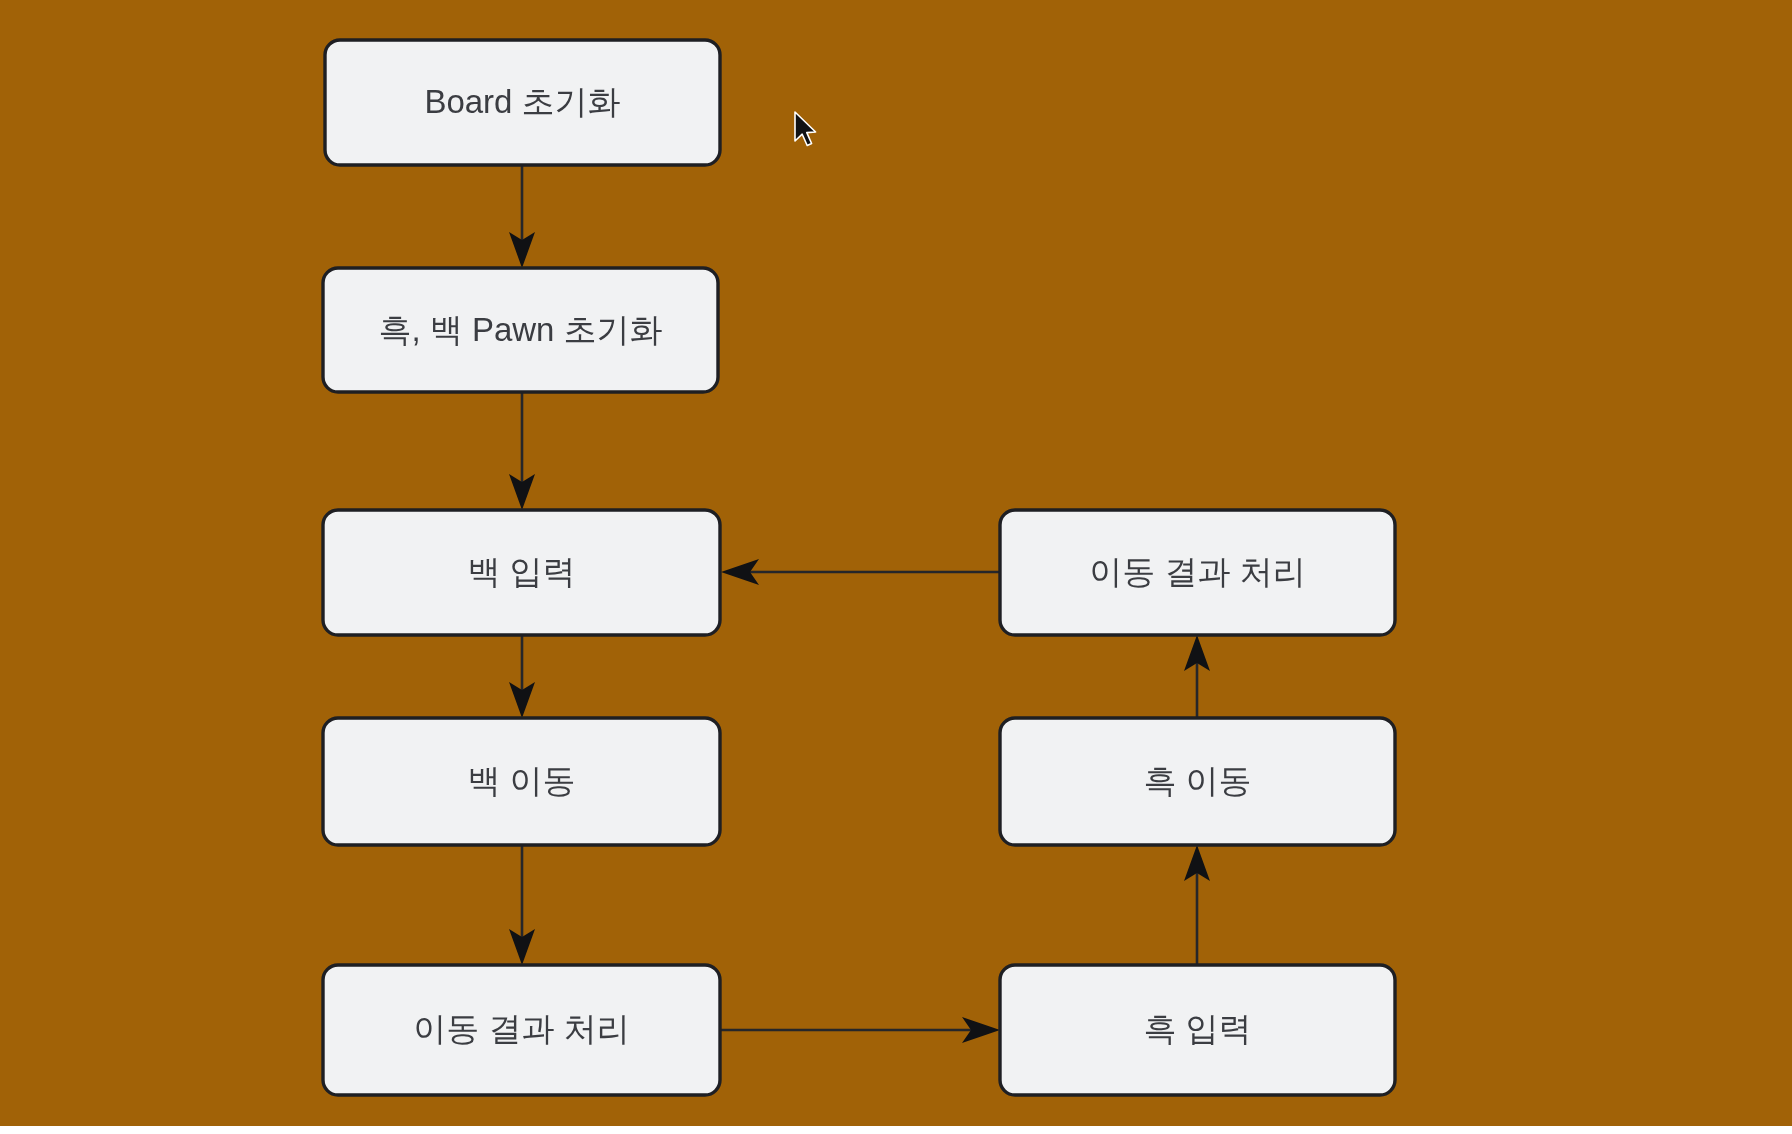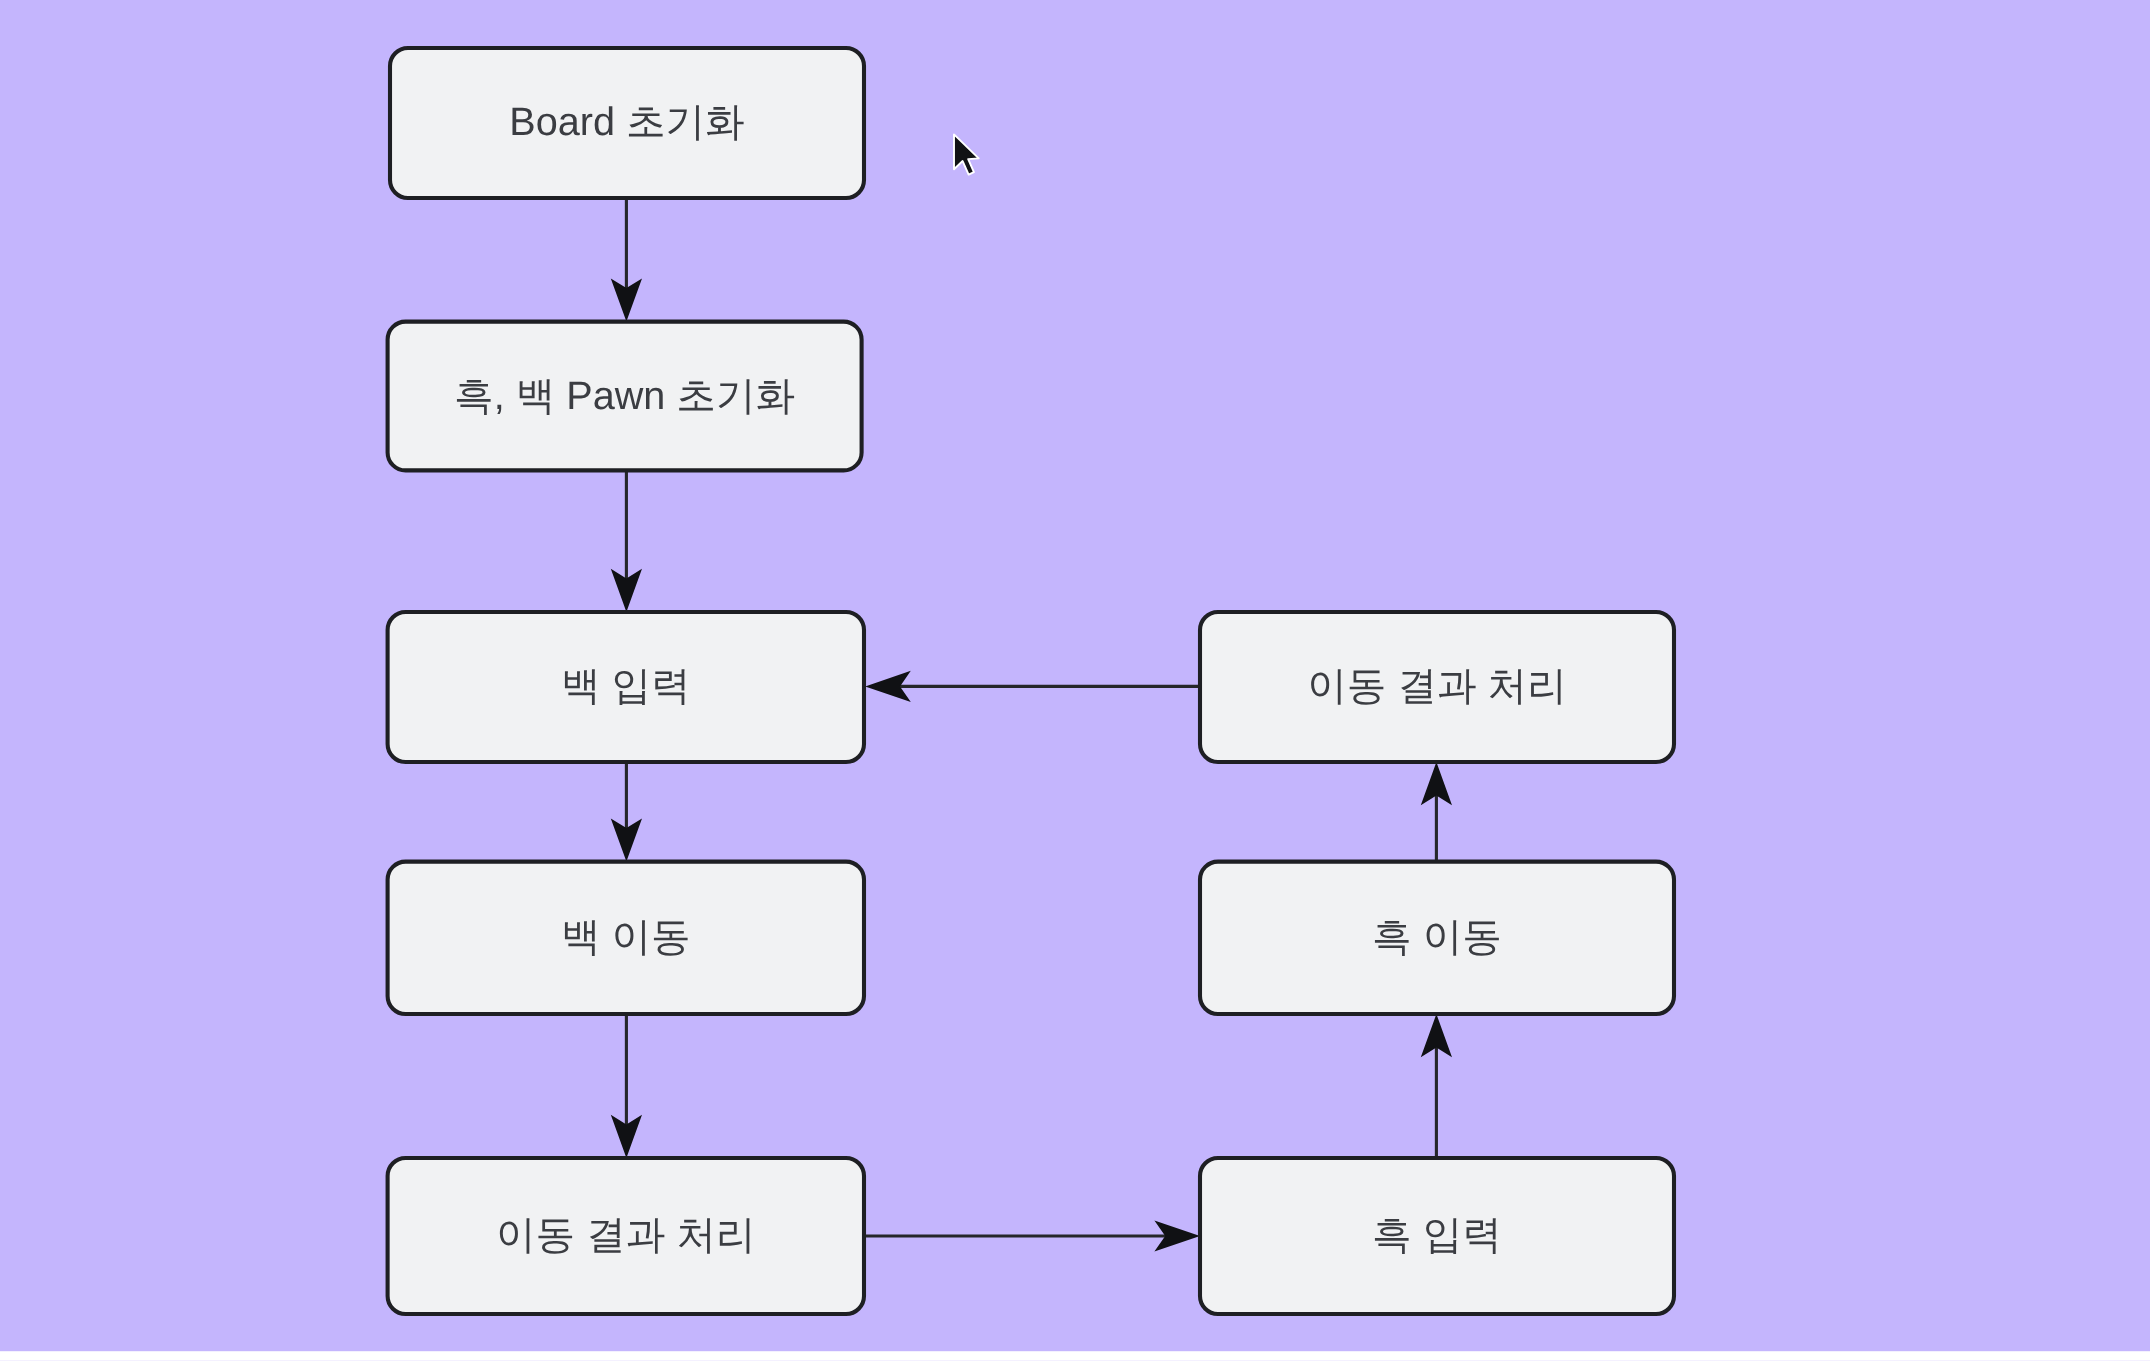--- a/index.html
+++ b/index.html
@@ -10,21 +10,21 @@
   body {
     width: 1792px;
     height: 1134px;
     overflow: hidden;
     font-family: "Liberation Sans", "DejaVu Sans", sans-serif;
   }
   #canvas {
     position: relative;
     width: 1792px;
     height: 1126px;
-    background: #c4b5fd;
+    background: #a16207;
   }
   #diagram-svg {
     position: absolute;
     left: 0;
     top: 0;
     width: 1792px;
     height: 1134px;
   }
   .node-rect {
     fill: #f1f2f3;

